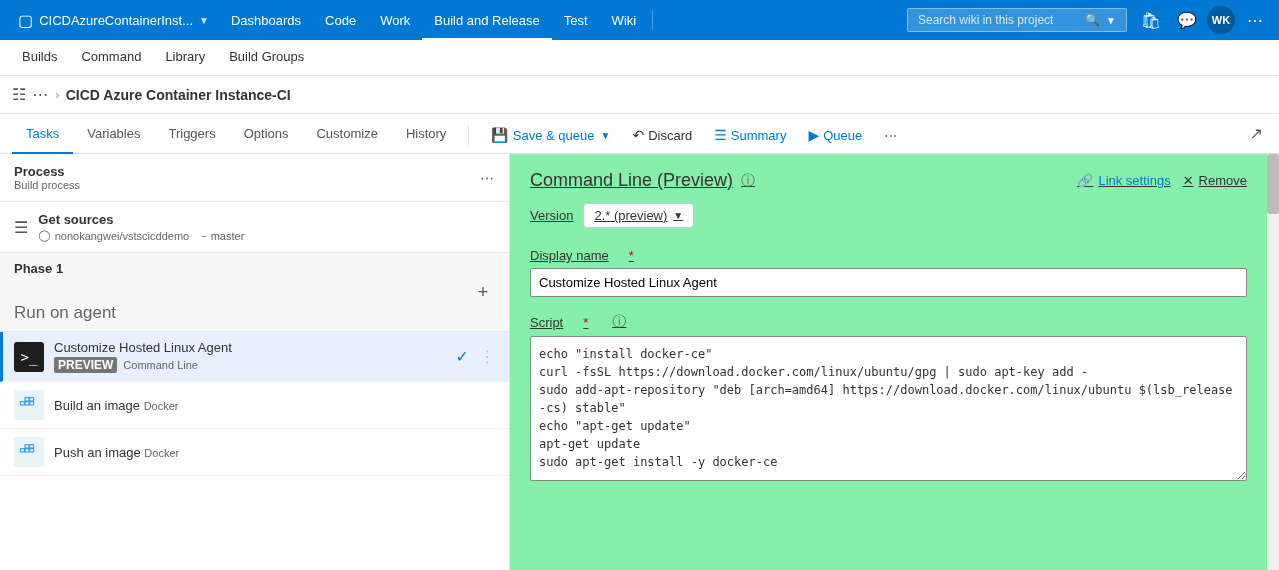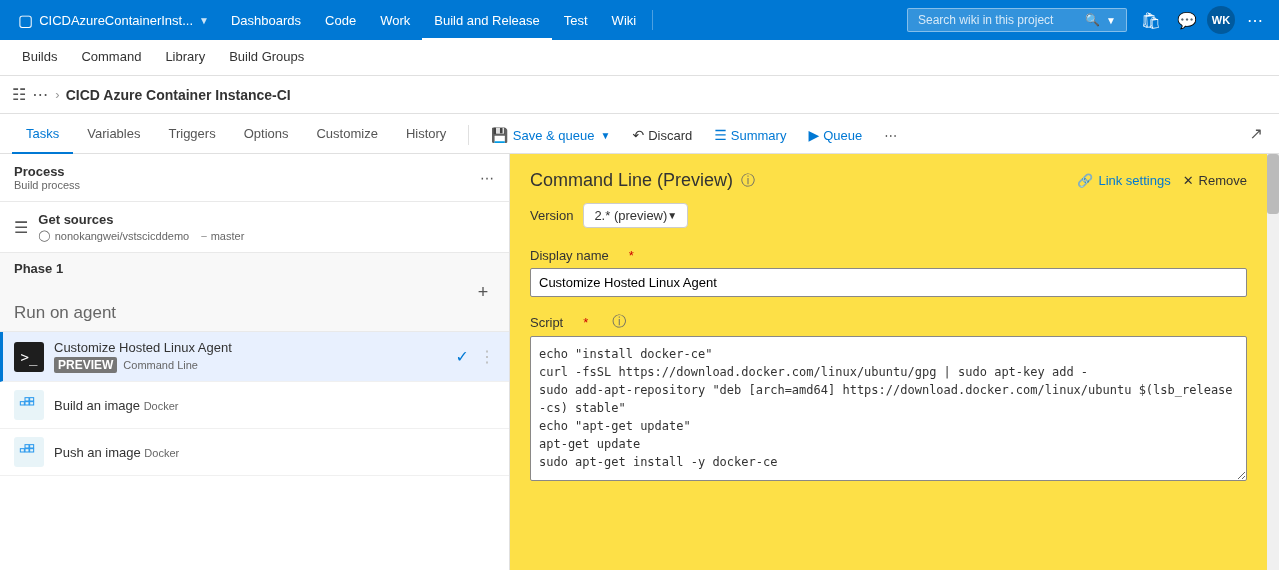--- a/index.html
+++ b/index.html
@@ -163,22 +163,23 @@
     .badge-preview {
       background: #767676; color: white; font-size: 12px; padding: 1px 4px;
       border-radius: 2px; text-transform: uppercase; font-weight: 600;
     }
     .task-type { font-size: 11px; color: #666; }
     .task-check { color: #0078d4; font-size: 16px; margin-left: auto; }
     .task-drag { color: #bbb; font-size: 16px; cursor: grab; }
 
     
     .right-panel {
-      flex: 1; background: #fde047; display: flex; flex-direction: column; overflow-y: auto;
+      flex: 1; background: #86efac; display: flex; flex-direction: column; overflow-y: auto;
       position: relative;
+      text-decoration: underline;
     }
     .scrollbar-track {
       position: absolute; right: 0; top: 0; bottom: 0; width: 12px;
       background: #f0f0f0;
     }
     .scrollbar-thumb {
       position: absolute; right: 0; top: 0; width: 12px; height: 60px;
       background: #bbb; border-radius: 3px;
     }
 
@@ -198,21 +199,21 @@
       display: flex; align-items: center; gap: 5px; color: #333;
       cursor: pointer; font-size: 13px;
     }
 
     
     .version-row { display: flex; align-items: center; gap: 10px; margin-bottom: 20px; }
     .version-label { font-size: 13px; color: #333; }
     .version-select {
       border: 1px solid #ccc; border-radius: 4px; padding: 4px 10px;
       font-size: 13px; background: white; cursor: pointer;
-      display: flex; align-items: center; 
+      display: flex; align-items: center; gap: 6px;
     }
 
     
     .field-group { margin-bottom: 16px; }
     .field-label { font-size: 13px; color: #333; margin-bottom: 5px; display: flex; align-items: center; gap: 20px; }
     .required { color: #c00; }
     .field-input {
       width: 100%; border: 1px solid #8a8886; border-radius: 2px;
       padding: 6px 8px; font-size: 13px; outline: none;
     }

